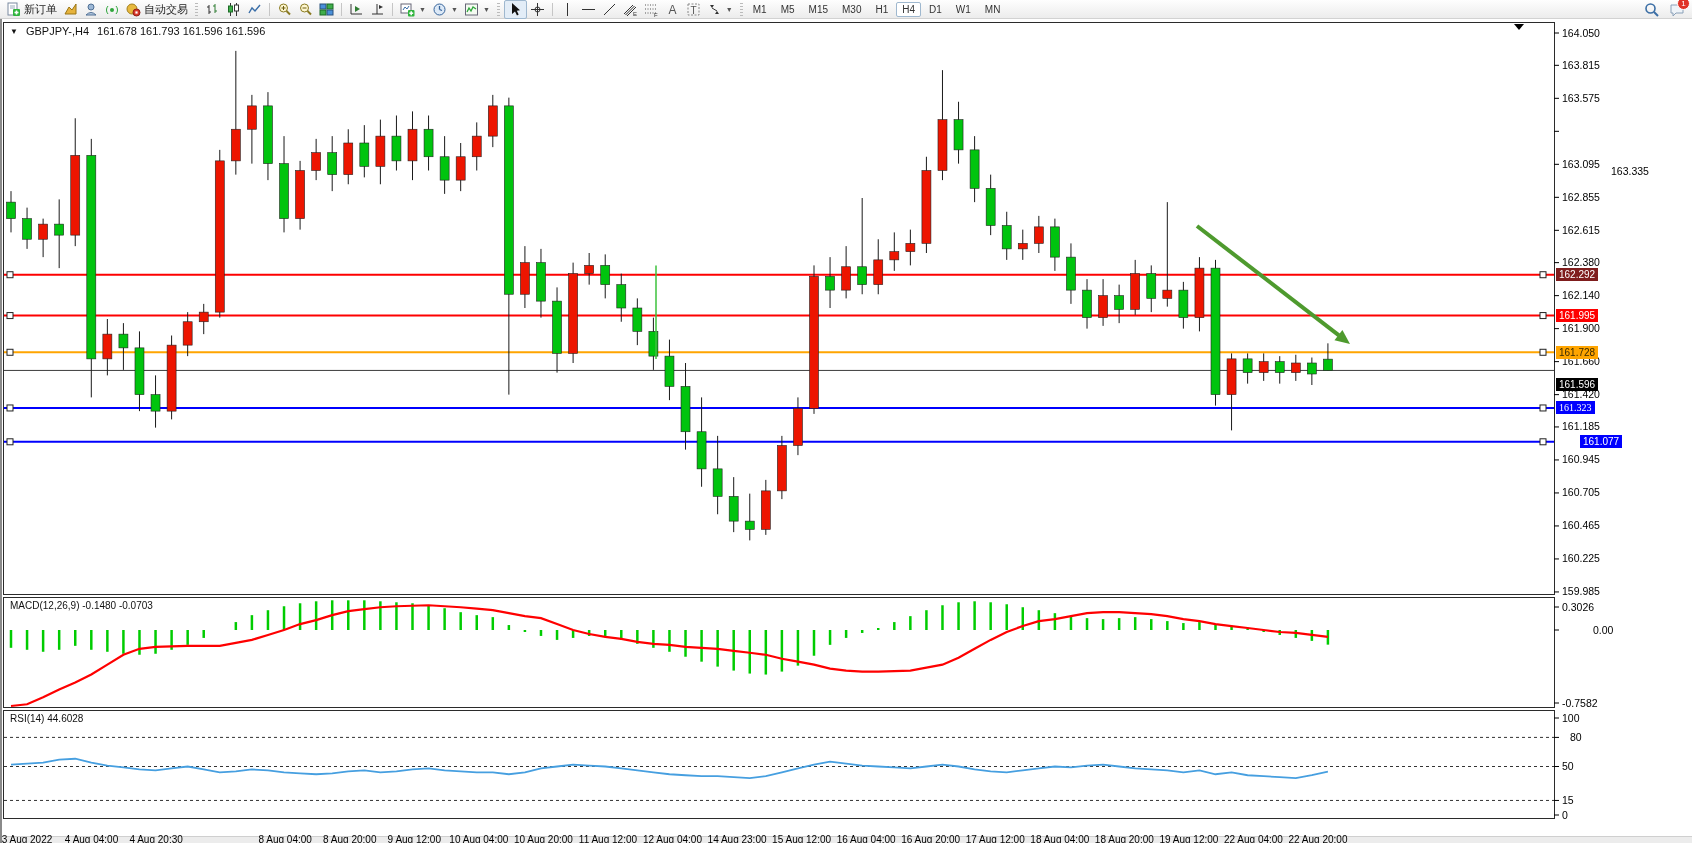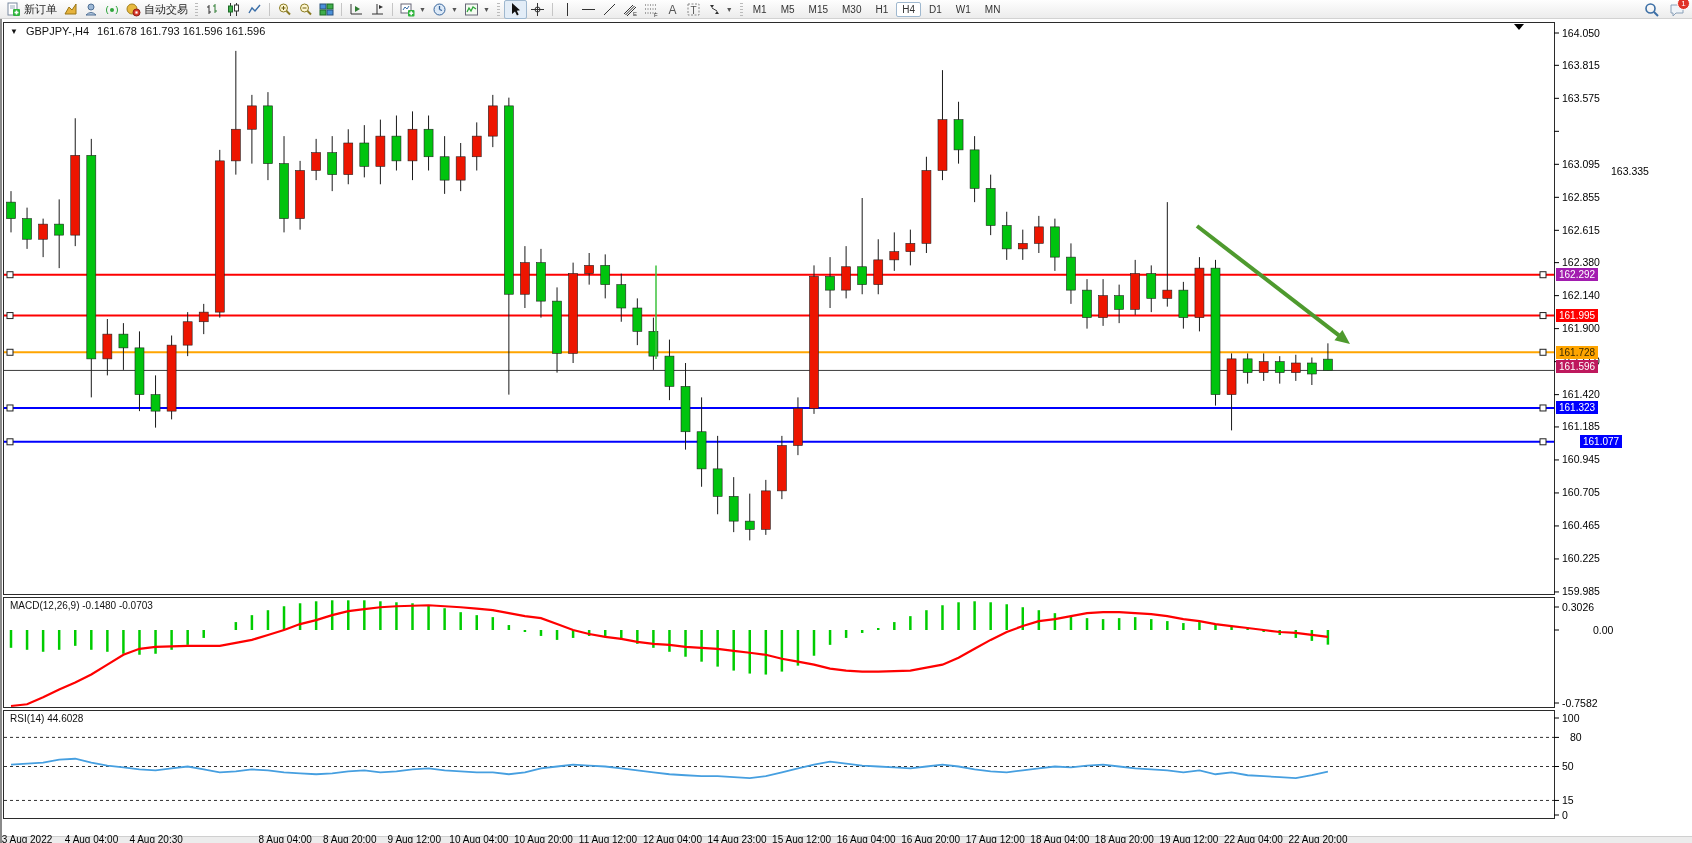--- a/index.html
+++ b/index.html
@@ -638,25 +638,25 @@
       <div class="tick-label" style="left: 1560px; top: 270.125px;">162.140</div>
       <div class="tick-label" style="left: 1560px; top: 303.125px;">161.900</div>
       <div class="tick-label" style="left: 1560px; top: 336.125px;">161.660</div>
       <div class="tick-label" style="left: 1560px; top: 369.125px;">161.420</div>
       <div class="tick-label" style="left: 1560px; top: 401.438px;">161.185</div>
       <div class="tick-label" style="left: 1560px; top: 434.438px;">160.945</div>
       <div class="tick-label" style="left: 1560px; top: 467.437px;">160.705</div>
       <div class="tick-label" style="left: 1560px; top: 500.438px;">160.465</div>
       <div class="tick-label" style="left: 1560px; top: 533.438px;">160.225</div>
       <div class="tick-label" style="left: 1560px; top: 566.437px;">159.985</div>
-      <div class="badge" style="left: 1554px; top: 249.225px; background: #a21caf; color: rgb(255, 255, 255);">162.292</div>
+      <div class="badge" style="left: 1554px; top: 249.225px; background: #7f1d1d; color: rgb(255, 255, 255);">162.292</div>
       <div class="badge" style="left: 1554px; top: 290.062px; background: rgb(254, 0, 0); color: rgb(255, 255, 255);">161.995</div>
       <div class="badge" style="left: 1554px; top: 326.775px; background: rgb(255, 165, 0); color: rgb(58, 42, 0);">161.728</div>
-      <div class="badge" style="left: 1554px; top: 341px; background: #be185d; color: rgb(255, 255, 255);">161.596</div>
-      <div class="badge" style="left: 1554px; top: 382.462px; background: rgb(0, 0, 254); color: rgb(255, 255, 255);">161.323</div>
+      <div class="badge" style="left: 1554px; top: 359px; background: #000000; color: rgb(255, 255, 255);">161.596</div>
+      <div class="badge" style="left: 1554px; top: 382.462px; background: rgb(0, 0, 254); color: rgb(255, 255, 255); font-family: Liberation Serif, serif;">161.323</div>
       <div class="badge" style="left: 1554px; top: 416.288px; background: rgb(0, 0, 254); color: rgb(255, 255, 255); margin-left: 24px;">161.077</div>
       <div class="tick-label" style="left: 1560px; top: 581.5px;">0.3026</div>
       <div class="tick-label" style="left: 1560px; top: 604.5px; padding-left: 31px;">0.00</div>
       <div class="tick-label" style="left: 1560px; top: 677.5px;">-0.7582</div>
       <div class="tick-label" style="left: 1560px; top: 692.5px;">100</div>
       <div class="tick-label" style="left: 1560px; top: 711.9px; padding-left: 8px;">80</div>
       <div class="tick-label" style="left: 1560px; top: 741px;">50</div>
       <div class="tick-label" style="left: 1560px; top: 774.95px;">15</div>
       <div class="tick-label" style="left: 1560px; top: 789.5px;">0</div>
       <div class="dlabel" style="left: 25px; top: 803px;">3 Aug 2022</div>

